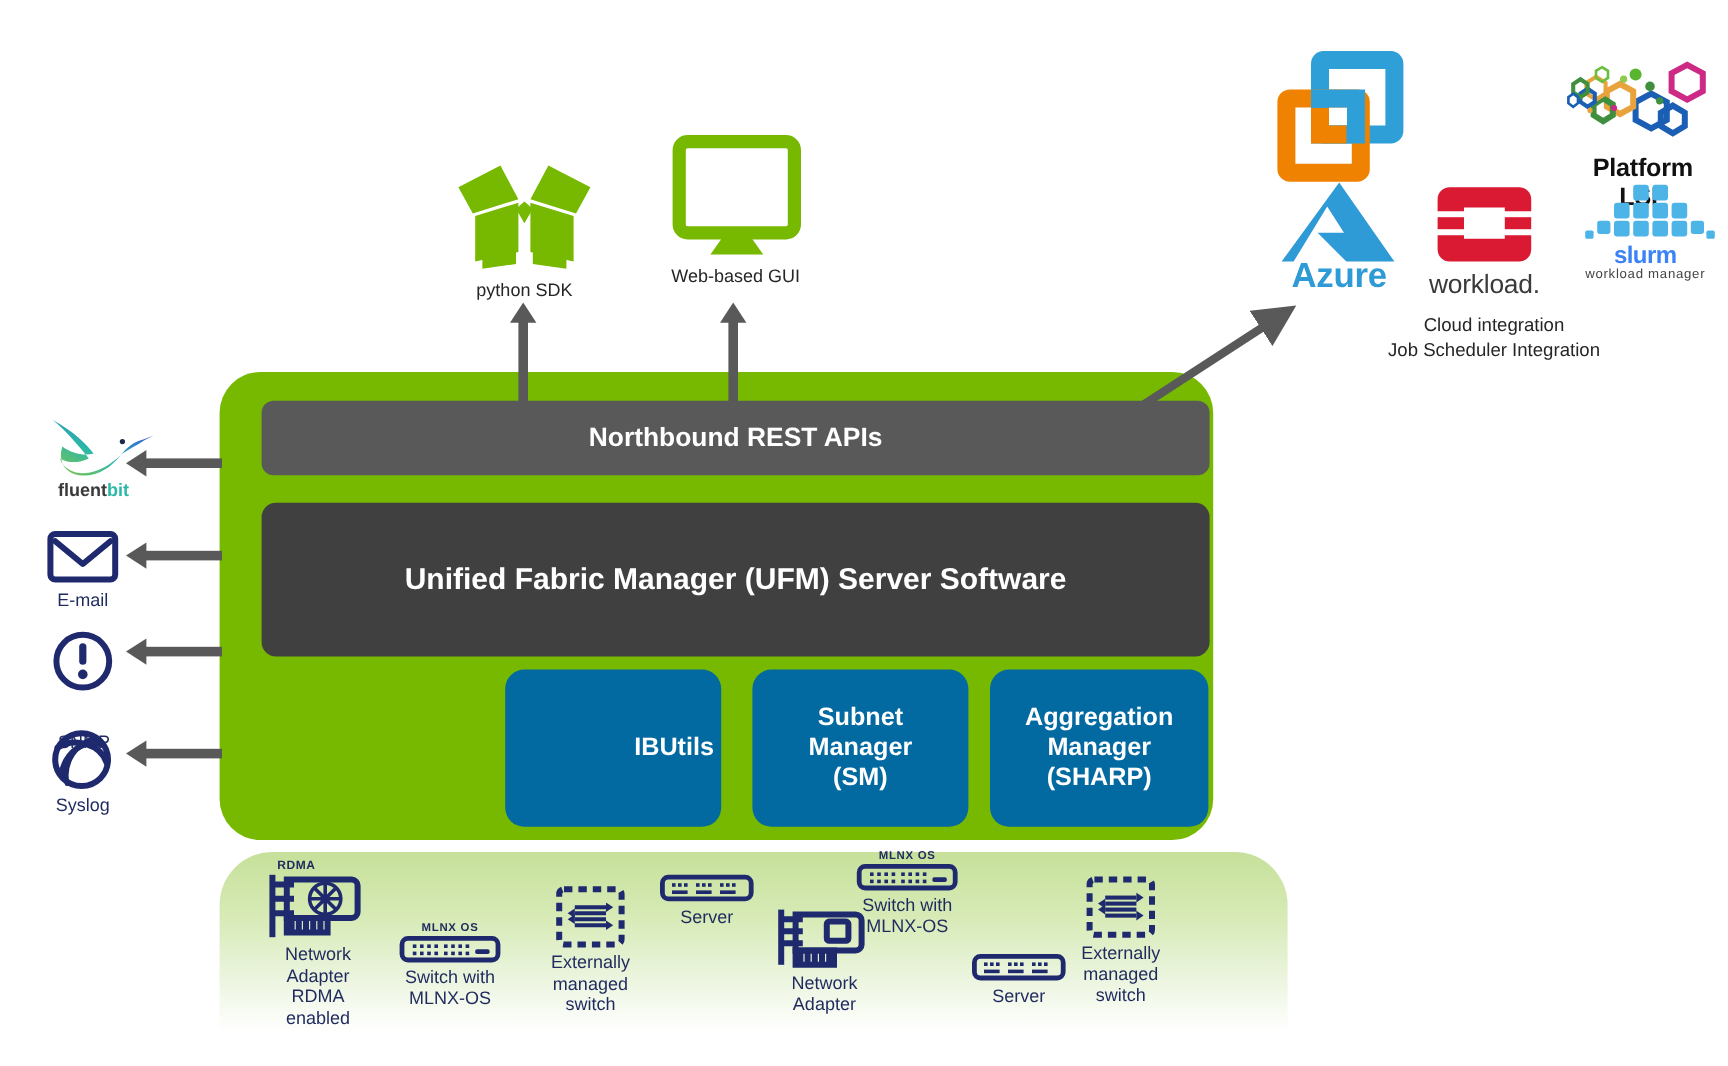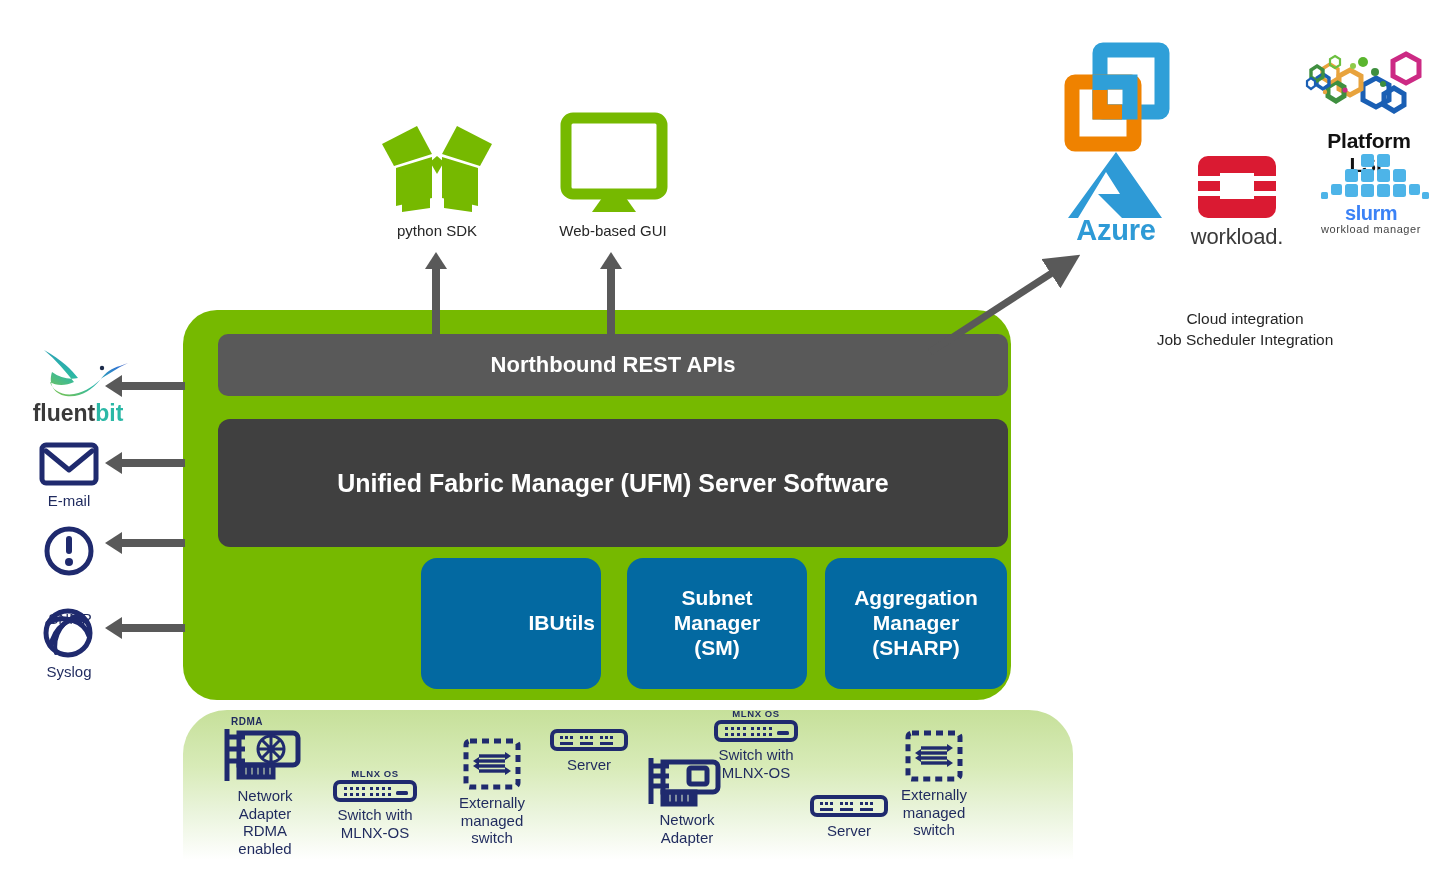--- a/index.html
+++ b/index.html
@@ -68,21 +68,21 @@
   }
   .fabric-label{
     position:absolute;text-align:center;font-size:15px;
     color:#1f2a5e;line-height:1.17;z-index:4;
   }
   .side-label{
     position:absolute;text-align:center;font-size:15px;color:#1f2a5e;
   }
   #cloud-integration-caption{
     position:absolute;left:1080px;top:262px;width:330px;text-align:center;
-    font-size:15.5px;color:#262626;line-height:1.33;z-index:4;margin-top:47px;
+    font-size:15.5px;color:#262626;line-height:1.33;z-index:4;
   }
   #cloud-integration-caption div{white-space:nowrap;}
 
   
   .logo-tile{position:absolute;text-align:center;z-index:4;}
   .logo-word{font-weight:bold;letter-spacing:-0.2px;}
 
   svg{display:block;overflow:visible;}
 </style>
 </head>
@@ -154,21 +154,21 @@
   </div>
   <div class="abs arrow-left lgroup" style="left:105px;top:532px;width:80px;height:22px;">
     <div class="arrow-line" style="left:15px;top:7px;width:65px;height:8px;"></div>
     <div class="arrow-head" style="left:0px;top:0px;"></div>
   </div>
   <div class="abs arrow-left lgroup" style="left:105px;top:617px;width:80px;height:22px;">
     <div class="arrow-line" style="left:15px;top:7px;width:65px;height:8px;"></div>
     <div class="arrow-head" style="left:0px;top:0px;"></div>
   </div>
 
-  <div class="logo-tile" style="left:372px;top:112px;width:130px;">
+  <div class="logo-tile" style="left:372px;top:124px;width:130px;">
     <svg width="130" height="108" viewBox="0 0 130 108">
       <g fill="#76b900">
         <polygon points="10,32 45,14 60,42 22,54"></polygon>
         <polygon points="120,32 85,14 70,42 108,54"></polygon>
         <polygon points="24,56 60,45 60,86 24,94"></polygon>
         <polygon points="106,56 70,45 70,86 106,94"></polygon>
         <polygon points="30,62 58,54 58,96 30,100"></polygon>
         <polygon points="100,62 72,54 72,96 100,100"></polygon>
         <polygon points="58,50 65,62 72,50 65,44"></polygon>
       </g>
@@ -193,21 +193,21 @@
           <stop offset="75%" stop-color="#2f76d2"></stop>
           <stop offset="100%" stop-color="#6b3fa0"></stop>
         </linearGradient>
       </defs>
       <path d="M22,6 C40,16 50,26 56,34 C48,36 38,34 30,28 C26,40 32,50 44,52
                C58,54 70,46 78,36 C84,28 90,24 98,22 L106,19 L98,23
                C92,27 86,30 80,34 C74,40 64,48 52,50 C40,52 30,46 28,38
                C34,42 44,42 52,38 C44,28 34,16 22,6 Z" fill="url(#fbGrad)"></path>
       <circle cx="80" cy="24" r="2.2" fill="#1b2a4a"></circle>
     </svg>
-    <div class="side-label" style="left:0;top:56px;width:112px;font-size:23px;font-weight:600;">
+    <div class="side-label" style="left:0;top:56px;width:112px;font-size:15px;font-weight:600;">
       <span style="color:#3a3a3a;">fluent</span><span style="color:#2bb8a6;">bit</span>
     </div>
   </div>
 
   <div class="logo-tile" style="left:38px;top:440px;width:62px;">
     <svg width="62" height="48" viewBox="0 0 62 48">
       <rect x="4" y="5" width="54" height="38" rx="4" ry="4" fill="none" stroke="#1f2a6e" stroke-width="5"></rect>
       <polyline points="8,11 31,30 54,11" fill="none" stroke="#1f2a6e" stroke-width="5" stroke-linecap="round" stroke-linejoin="round"></polyline>
     </svg>
     <div class="side-label" style="left:-14px;top:52px;width:90px;">E-mail</div>

